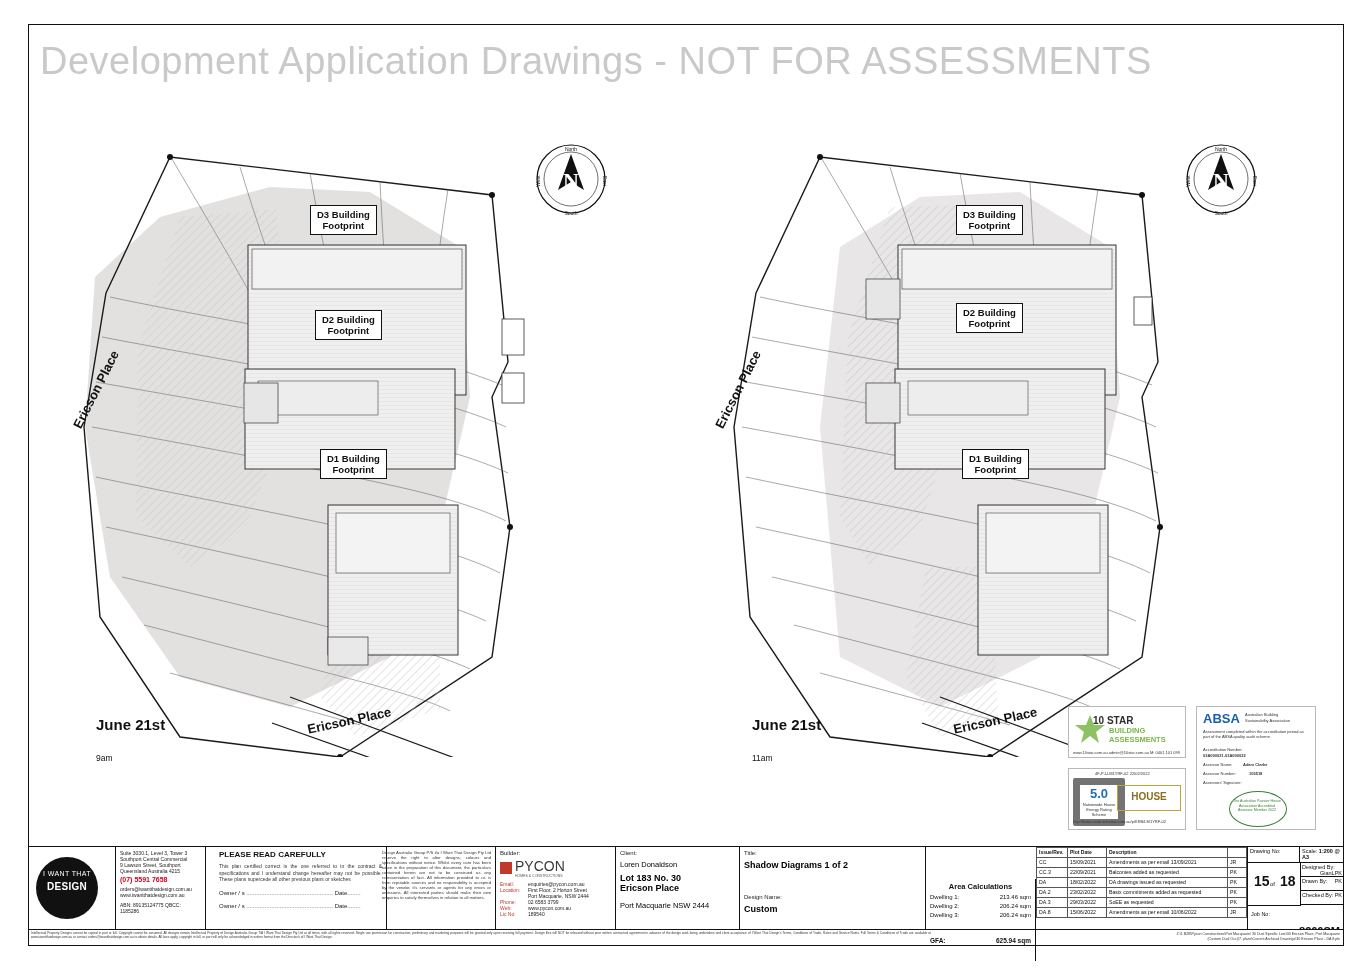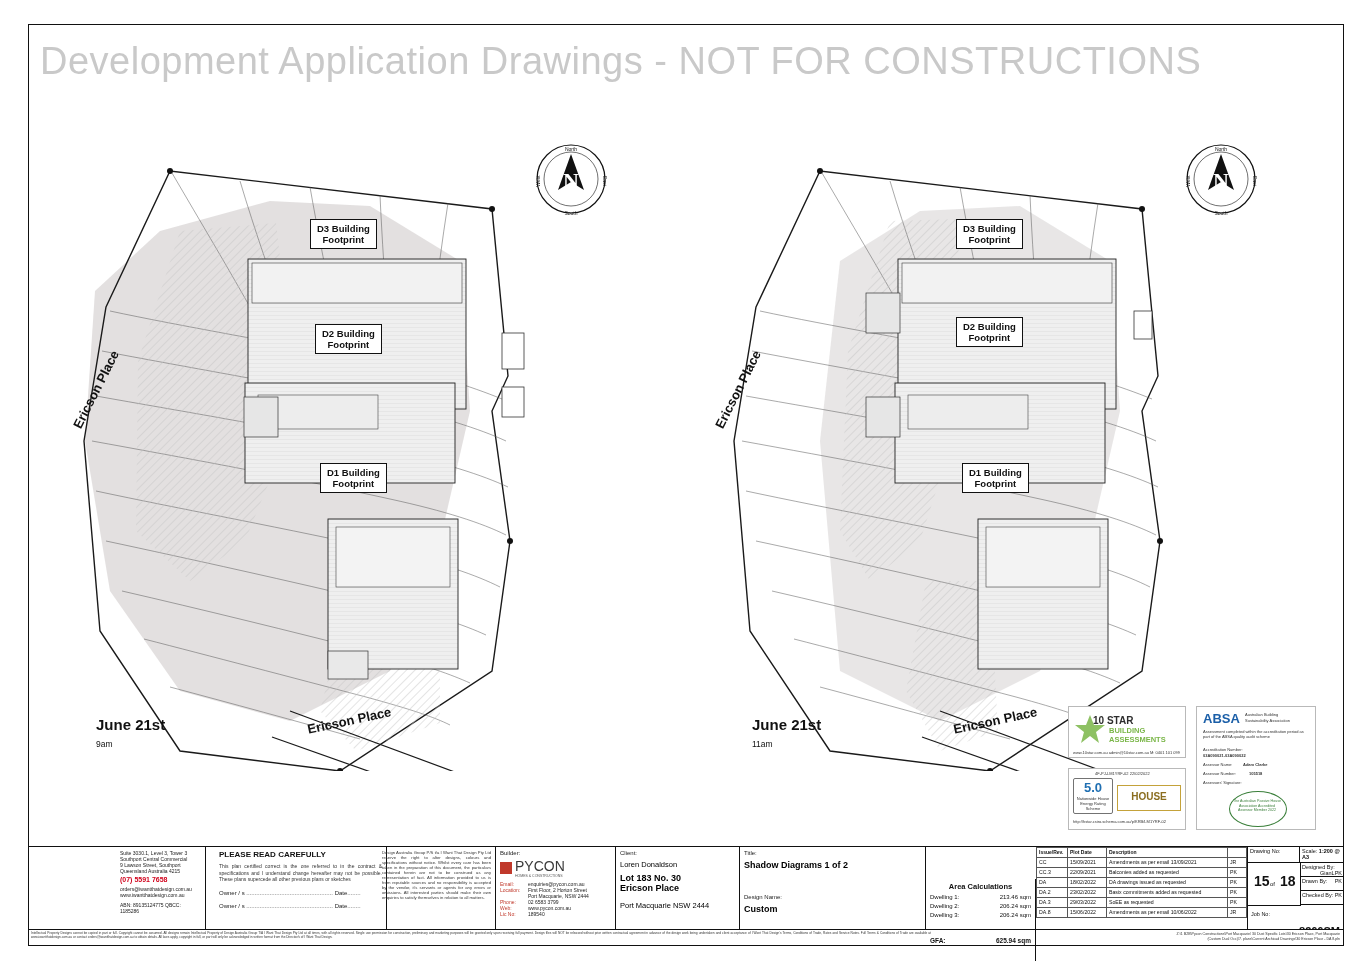--- a/index.html
+++ b/index.html
@@ -6,32 +6,32 @@
   body{width:1372px;height:970px;overflow:hidden;font-family:"Liberation Sans",sans-serif;color:#111;}
   .sheet{position:relative;width:1372px;height:970px;background:#fff;box-sizing:border-box;}
   .border-outer{position:absolute;left:28px;top:24px;width:1316px;height:922px;border:1.5px solid #111;box-sizing:border-box;}
   .watermark{position:absolute;left:40px;top:40px;width:1300px;font-size:38px;color:#c9c9c9;letter-spacing:.5px;white-space:nowrap;font-weight:400;}
 
   
   .panel{position:absolute;top:96px;height:680px;}
   .panel.left{left:40px;width:620px;}
   .panel.right{left:690px;width:620px;}
 
-  .lotwrap{position:absolute;left:0;top:15px;width:620px;height:660px;}
+  .lotwrap{position:absolute;left:0;top:1px;width:620px;height:660px;}
   .lotsvg{position:absolute;left:0;top:0;}
 
   .fp-label{position:absolute;background:#fff;border:1px solid #111;font-size:9.5px;font-weight:bold;text-align:center;line-height:11px;padding:3px 6px;white-space:nowrap;}
 
   .streetlabel{position:absolute;font-size:13px;font-weight:bold;color:#111;}
   .streetlabel.vert{transform:rotate(-63deg);transform-origin:left top;}
   .streetlabel.diag{transform:rotate(-12deg);transform-origin:left top;}
 
   .datebox{position:absolute;}
   .datebox .d1{font-size:15px;font-weight:bold;}
-  .datebox .d2{font-size:8.5px;margin-top:6px;}
+  .datebox .d2{font-size:8.5px;margin-top:20px;}
 
   .northwrap{position:absolute;width:78px;height:78px;}
 
   
   .logos{position:absolute;left:1068px;top:706px;width:250px;height:125px;}
   .logo-box{position:absolute;border:1px solid #b9b9b9;background:#fff;box-sizing:border-box;}
   .logo-10star{left:0;top:0;width:118px;height:52px;}
   .logo-absa{left:128px;top:0;width:120px;height:124px;}
   .logo-nathers{left:0;top:62px;width:118px;height:62px;}
   .tiny{font-size:4px;line-height:5px;color:#333;}
@@ -71,21 +71,21 @@
   .area-row{display:flex;justify-content:space-between;font-size:6px;line-height:9px;}
   .area-title{font-size:7.5px;font-weight:bold;text-align:center;margin-bottom:2px;}
 
   .draw-sub{position:absolute;box-sizing:border-box;border-bottom:.5px solid #111;font-size:5.5px;padding:1px 2px;}
 </style>
 </head>
 <body>
 
 <div class="sheet">
   <div class="border-outer"></div>
-  <div class="watermark">Development Application Drawings - NOT FOR CONSTRUCTIONS</div>
+  <div class="watermark">Development Application Drawings - NOT FOR ASSESSMENTS</div>
 
   <div class="panel left">
     <div class="lotwrap">
       <svg class="lotsvg" width="620" height="660" viewBox="0 0 620 660">
         <defs>
           <pattern id="hatchL" width="6" height="6" patternTransform="rotate(45)" patternUnits="userSpaceOnUse">
             <line x1="0" y1="0" x2="0" y2="6" stroke="#c3c3c3" stroke-width="1"></line>
           </pattern>
           <pattern id="roofL" width="4" height="4" patternUnits="userSpaceOnUse">
             <rect width="4" height="4" fill="#efefef"></rect>
@@ -266,21 +266,21 @@
           </svg>
       </div>
       <div style="position:absolute;left:24px;top:8px;font-size:10px;font-weight:bold;color:#2d2d2d;">10 STAR</div>
       <div style="position:absolute;left:40px;top:19px;font-size:7.5px;color:#7ab648;font-weight:bold;">BUILDING</div>
       <div style="position:absolute;left:40px;top:28px;font-size:7.5px;color:#7ab648;font-weight:bold;">ASSESSMENTS</div>
       <div class="tiny" style="position:absolute;left:4px;top:43px;width:110px;">www.10star.com.au   admin@10star.com.au   M: 0401 101 099</div>
     </div>
 
     <div class="logo-box logo-nathers">
       <div class="tiny" style="position:absolute;left:26px;top:2px;width:90px;">4F-PJ-LM1YRF-02 22/02/2022</div>
-      <div style="position:absolute;left:4px;top:9px;width:38px;height:34px;border:1px solid #737373;border-radius:2px;text-align:center;">
+      <div style="position:absolute;left:4px;top:9px;width:38px;height:34px;border:7px solid #737373;border-radius:2px;text-align:center;">
         <div style="font-size:13px;font-weight:bold;color:#1f6fb2;line-height:17px;">5.0</div>
         <div class="tiny" style="line-height:5px;">Nationwide House Energy Rating Scheme</div>
       </div>
       <div style="position:absolute;left:48px;top:16px;width:62px;height:24px;border:1px solid #c4a23a;text-align:center;">
         <div style="font-size:10px;font-weight:bold;color:#8a6d1f;line-height:22px;">HOUSE</div>
       </div>
       <div class="tiny" style="position:absolute;left:4px;top:50px;width:112px;">http://hstar.csiro.schema.com.au/p/KRB/LM1YRF-02</div>
     </div>
 
     <div class="logo-box logo-absa">
@@ -295,20 +295,26 @@
       <div class="tiny" style="position:absolute;left:6px;top:64px;">Assessor Number:</div>
       <div class="tiny" style="position:absolute;left:52px;top:64px;font-weight:bold;">105518</div>
       <div class="tiny" style="position:absolute;left:6px;top:73px;">Assessors' Signature:</div>
       <div style="position:absolute;left:32px;top:84px;width:56px;height:34px;border-radius:50%;border:1px solid #3a7f3a;"></div>
       <div style="position:absolute;left:36px;top:92px;width:48px;font-size:3.6px;line-height:4.6px;text-align:center;color:#3a7f3a;">The Australian Passive House Association Accredited Assessor Member 2022</div>
     </div>
   </div>
 
   <div class="titleblock">
 
+    <div class="tb-cell tb-logo">
+      <div class="logo-circle">
+        <div class="l1">I WANT THAT</div>
+        <div class="l2">DESIGN</div>
+      </div>
+    </div>
 
     <div class="tb-cell tb-contact">
       <div class="tiny6">Suite 3030.1, Level 3, Tower 3</div>
       <div class="tiny6">Southport Central Commercial</div>
       <div class="tiny6">9 Lawson Street, Southport</div>
       <div class="tiny6">Queensland Australia 4215</div>
       <div class="tiny6" style="color:#d0021b;font-weight:bold;font-size:7px;margin-top:3px;">(07) 5591 7658</div>
       <div class="tiny6" style="margin-top:3px;">orders@iwantthatdesign.com.au</div>
       <div class="tiny6">www.iwantthatdesign.com.au</div>
       <div class="tiny6" style="margin-top:4px;">ABN: 89135124775   QBCC: 1185286</div>

